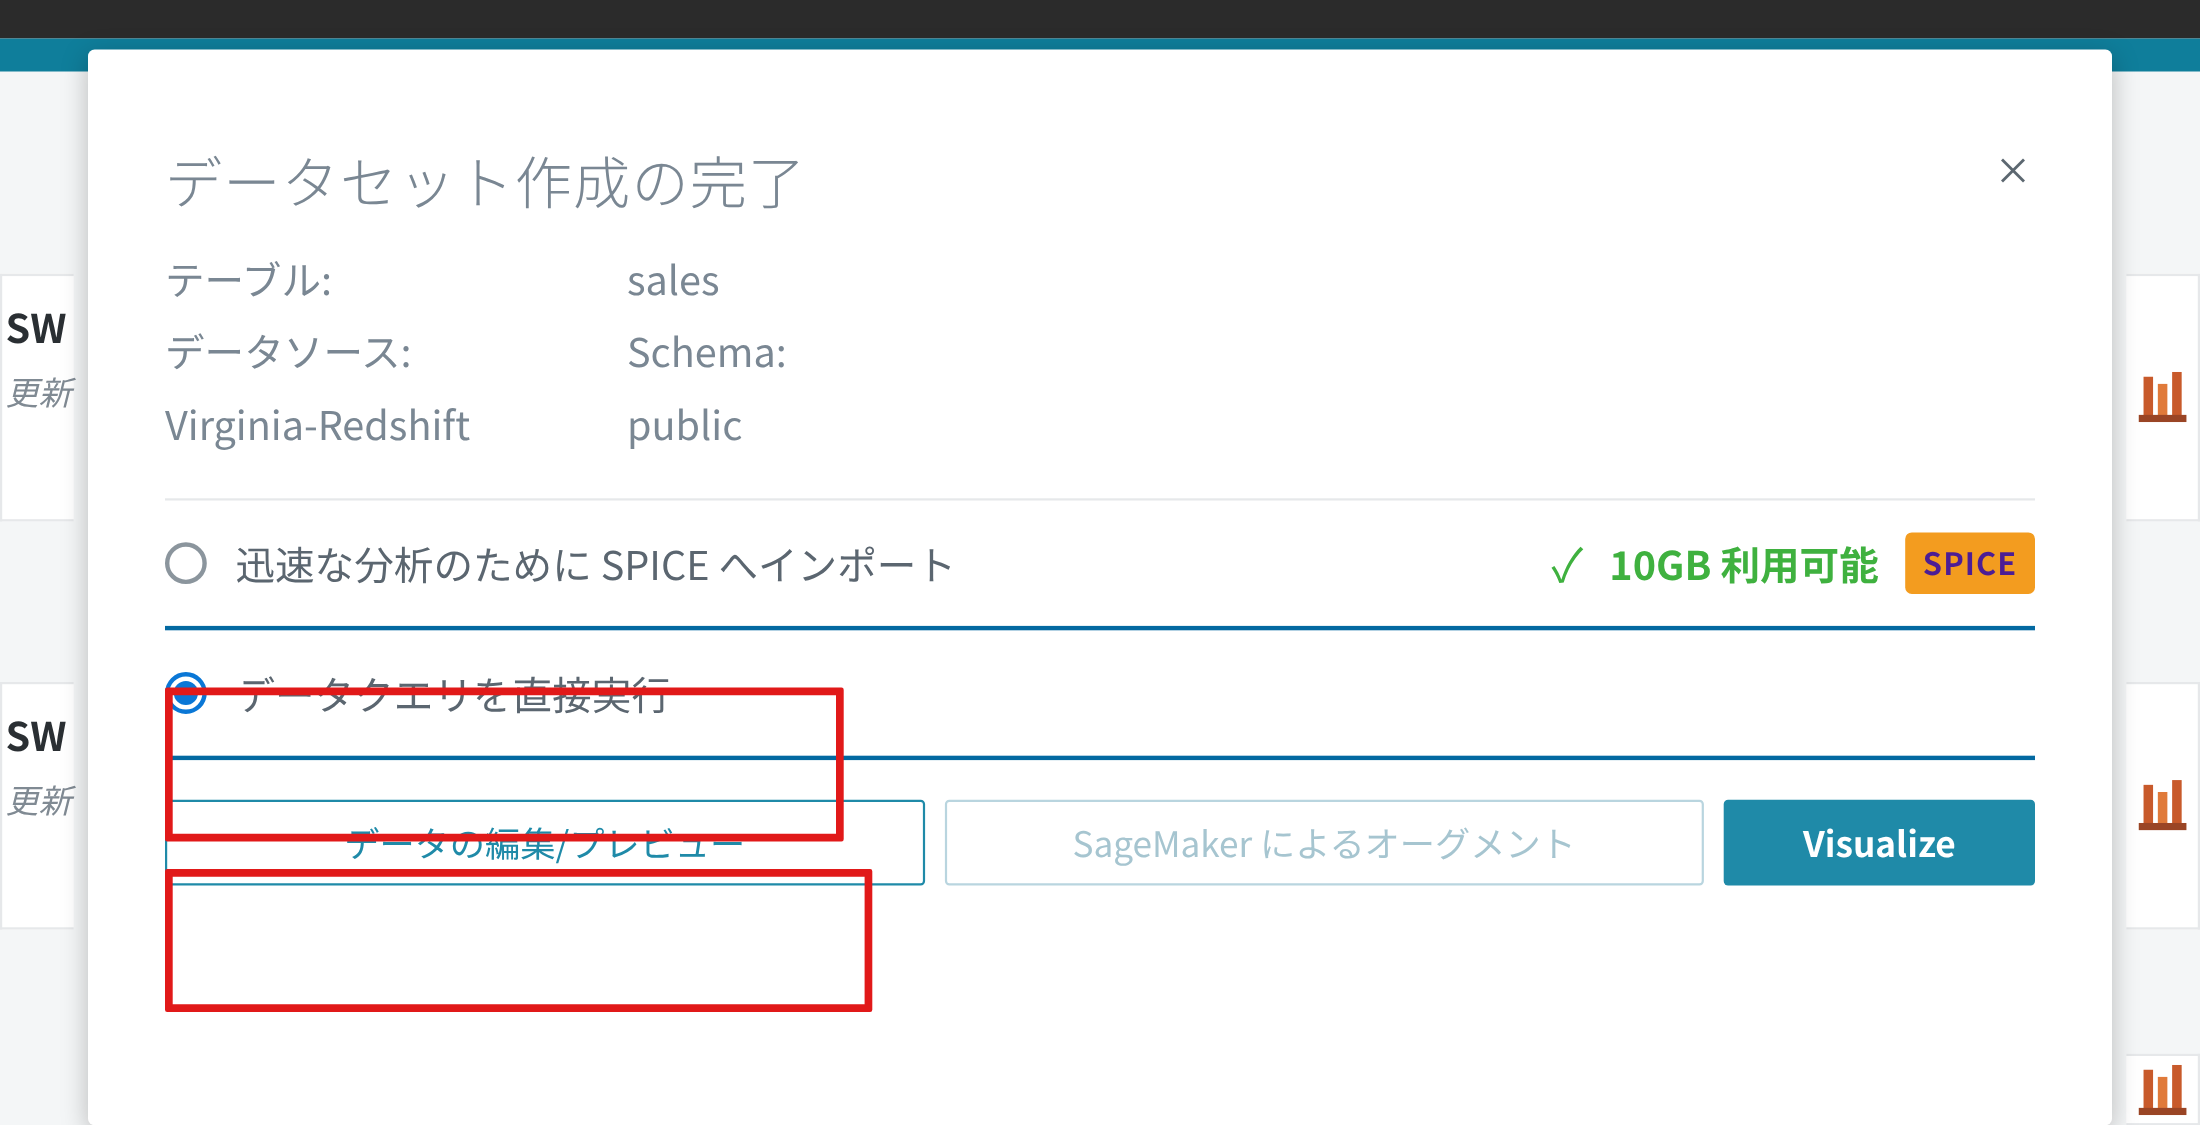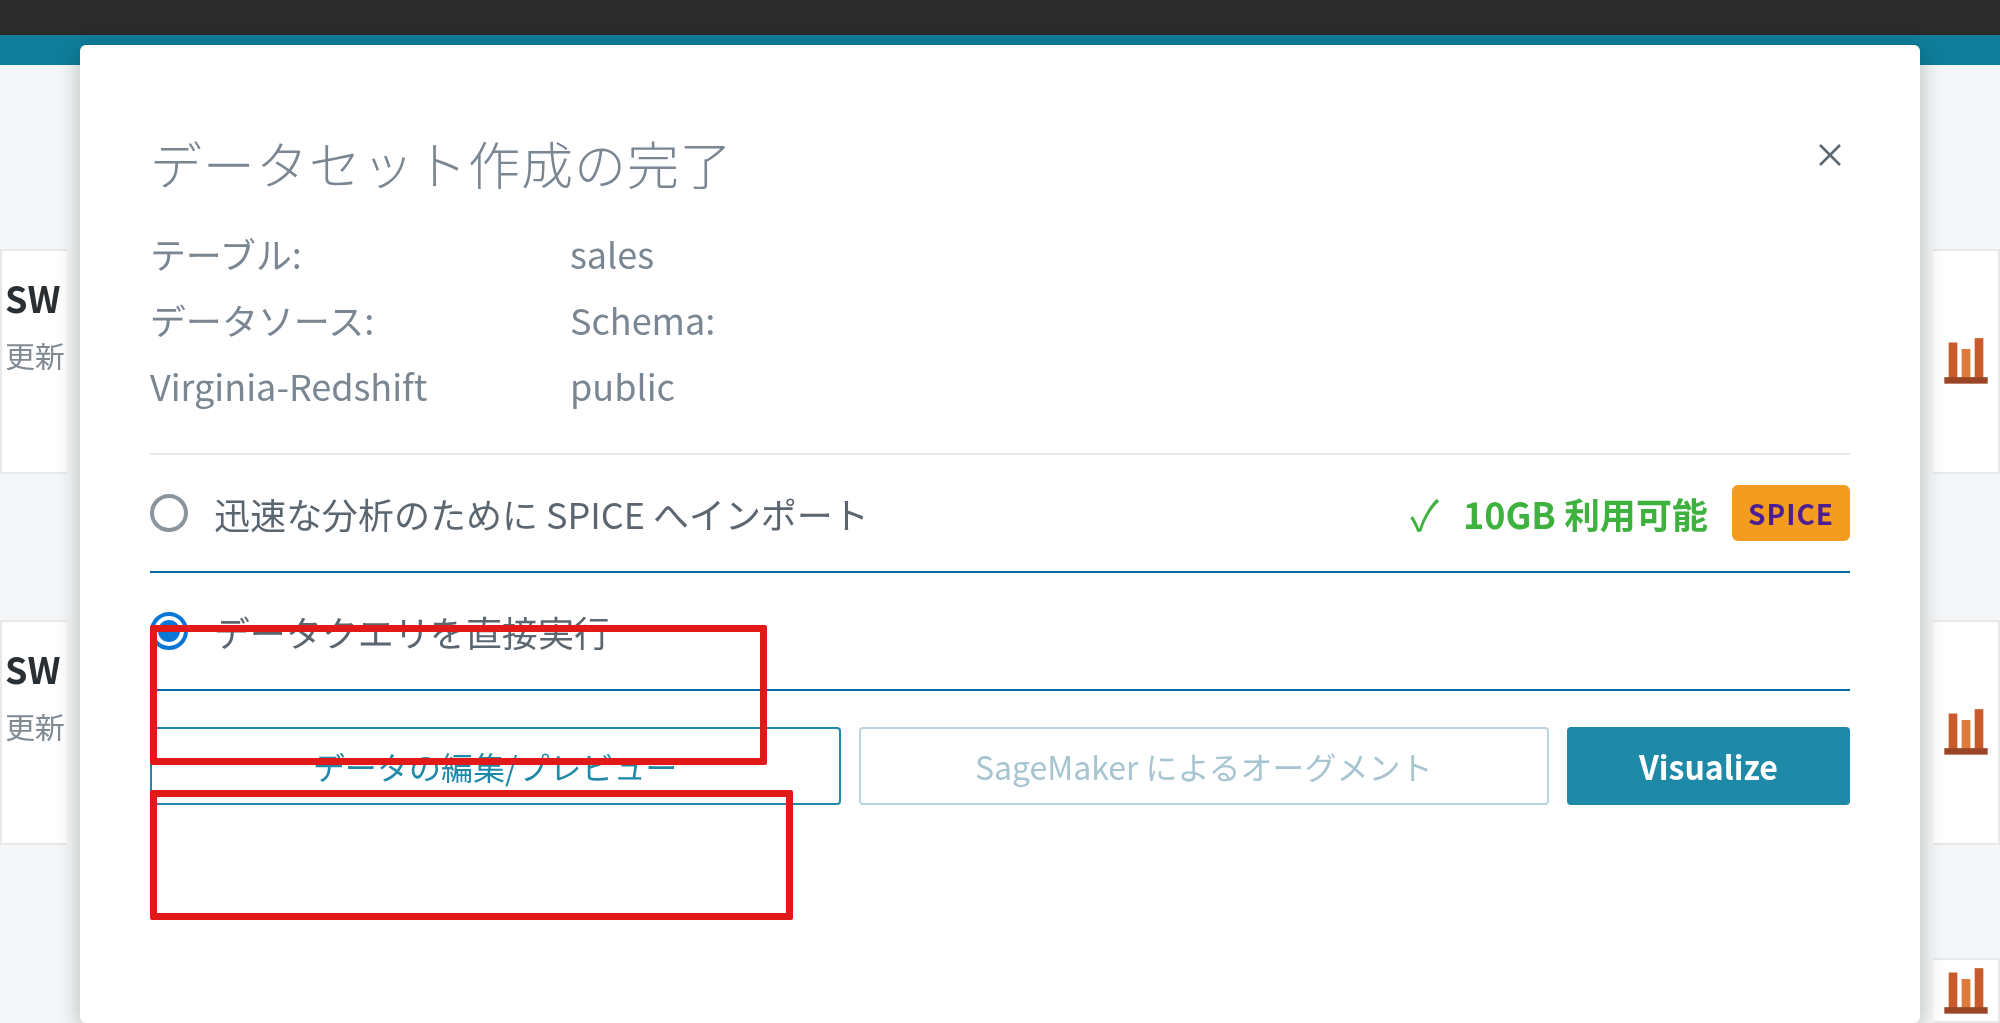--- a/index.html
+++ b/index.html
@@ -40,20 +40,21 @@
       font-size: 36px;
       font-weight: 700;
       color: #2a2f33;
       white-space: nowrap;
     }
     .bg-card-slice .sub {
       font-size: 30px;
       color: #808a93;
       white-space: nowrap;
       margin-top: 10px;
+      font-style: italic;
     }
     .bg-card-slice.right {
       left: auto;
       right: 0;
       width: 67px;
       border: 2px solid #e6e8ea;
       border-left: none;
       display: flex;
       align-items: center;
       justify-content: center;
@@ -106,21 +107,21 @@
       background: #e6e8ea;
     }
 
     .option-row {
       display: flex;
       align-items: center;
       min-height: 118px;
       font-size: 36px;
       color: #5b6670;
     }
-    .option-row.bordered { border-bottom: 2px solid #0369a1; }
+    .option-row.bordered { border-bottom: 4px solid #0369a1; }
 
     .radio {
       width: 38px; height: 38px;
       border-radius: 50%;
       border: 4px solid #8b959d;
       margin-right: 26px;
       position: relative;
       cursor: pointer;
     }
     .radio.selected {

